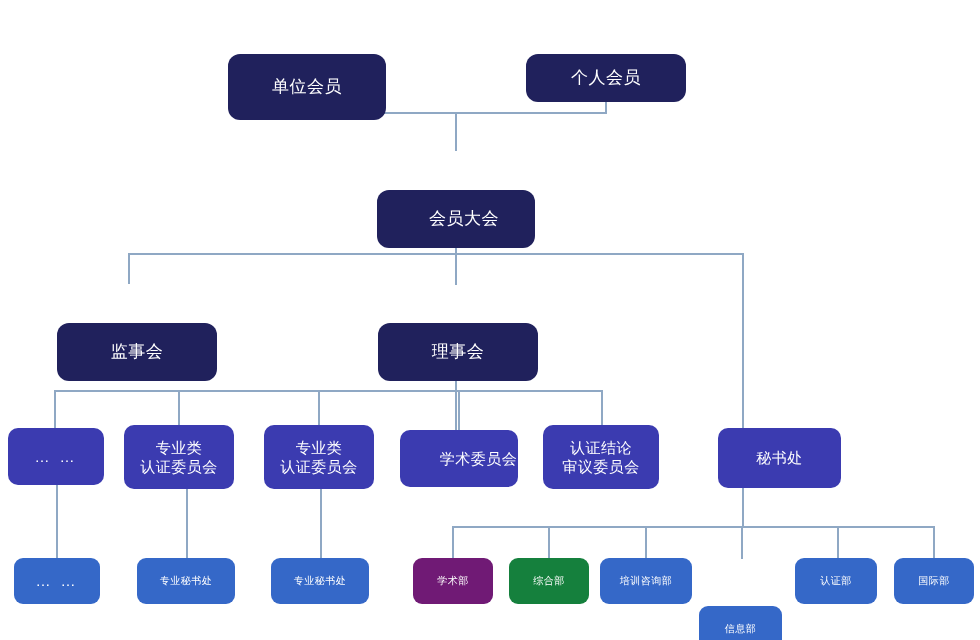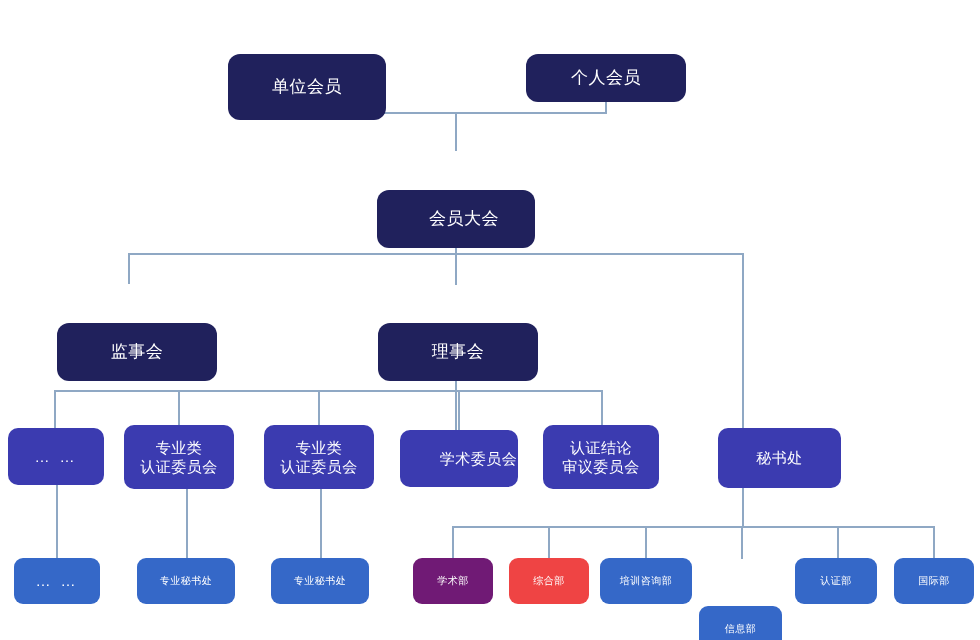--- a/index.html
+++ b/index.html
@@ -106,19 +106,19 @@
       <div class="node indigo" style="left: 264px; top: 425px; width: 110px; height: 64px; background: rgb(59, 59, 176);">专业类
 认证委员会</div>
       <div class="node indigo" style="left: 400px; top: 430px; width: 118px; height: 57px; background: rgb(59, 59, 176); padding-left: 39px;">学术委员会</div>
       <div class="node indigo" style="left: 543px; top: 425px; width: 116px; height: 64px; background: rgb(59, 59, 176);">认证结论
 审议委员会</div>
       <div class="node indigo" style="left: 682px; top: 428px; width: 123px; height: 60px; background: rgb(59, 59, 176); margin-left: 36px;">秘书处</div>
       <div class="node royal ellipsis" style="left: 14px; top: 558px; width: 86px; height: 46px; background: rgb(53, 104, 200);">… …</div>
       <div class="node royal" style="left: 137px; top: 558px; width: 98px; height: 46px; background: rgb(53, 104, 200);">专业秘书处</div>
       <div class="node royal" style="left: 271px; top: 558px; width: 98px; height: 46px; background: rgb(53, 104, 200);">专业秘书处</div>
       <div class="node royal" style="left: 413px; top: 558px; width: 80px; height: 46px; background: #701a75;">学术部</div>
-      <div class="node royal" style="left: 509px; top: 558px; width: 80px; height: 46px; background: #ef4444; text-align: right;">综合部</div>
+      <div class="node royal" style="left: 509px; top: 558px; width: 80px; height: 46px; background: #15803d; text-align: right;">综合部</div>
       <div class="node royal" style="left: 600px; top: 558px; width: 92px; height: 46px; background: rgb(53, 104, 200);">培训咨询部</div>
       <div class="node royal" style="left: 699px; top: 558px; width: 83px; height: 46px; background: rgb(53, 104, 200); margin-top: 48px;">信息部</div>
       <div class="node royal" style="left: 795px; top: 558px; width: 82px; height: 46px; background: rgb(53, 104, 200);">认证部</div>
       <div class="node royal" style="left: 894px; top: 558px; width: 80px; height: 46px; background: rgb(53, 104, 200);">国际部</div>
     </div>
 </div>
 
 </body></html>

